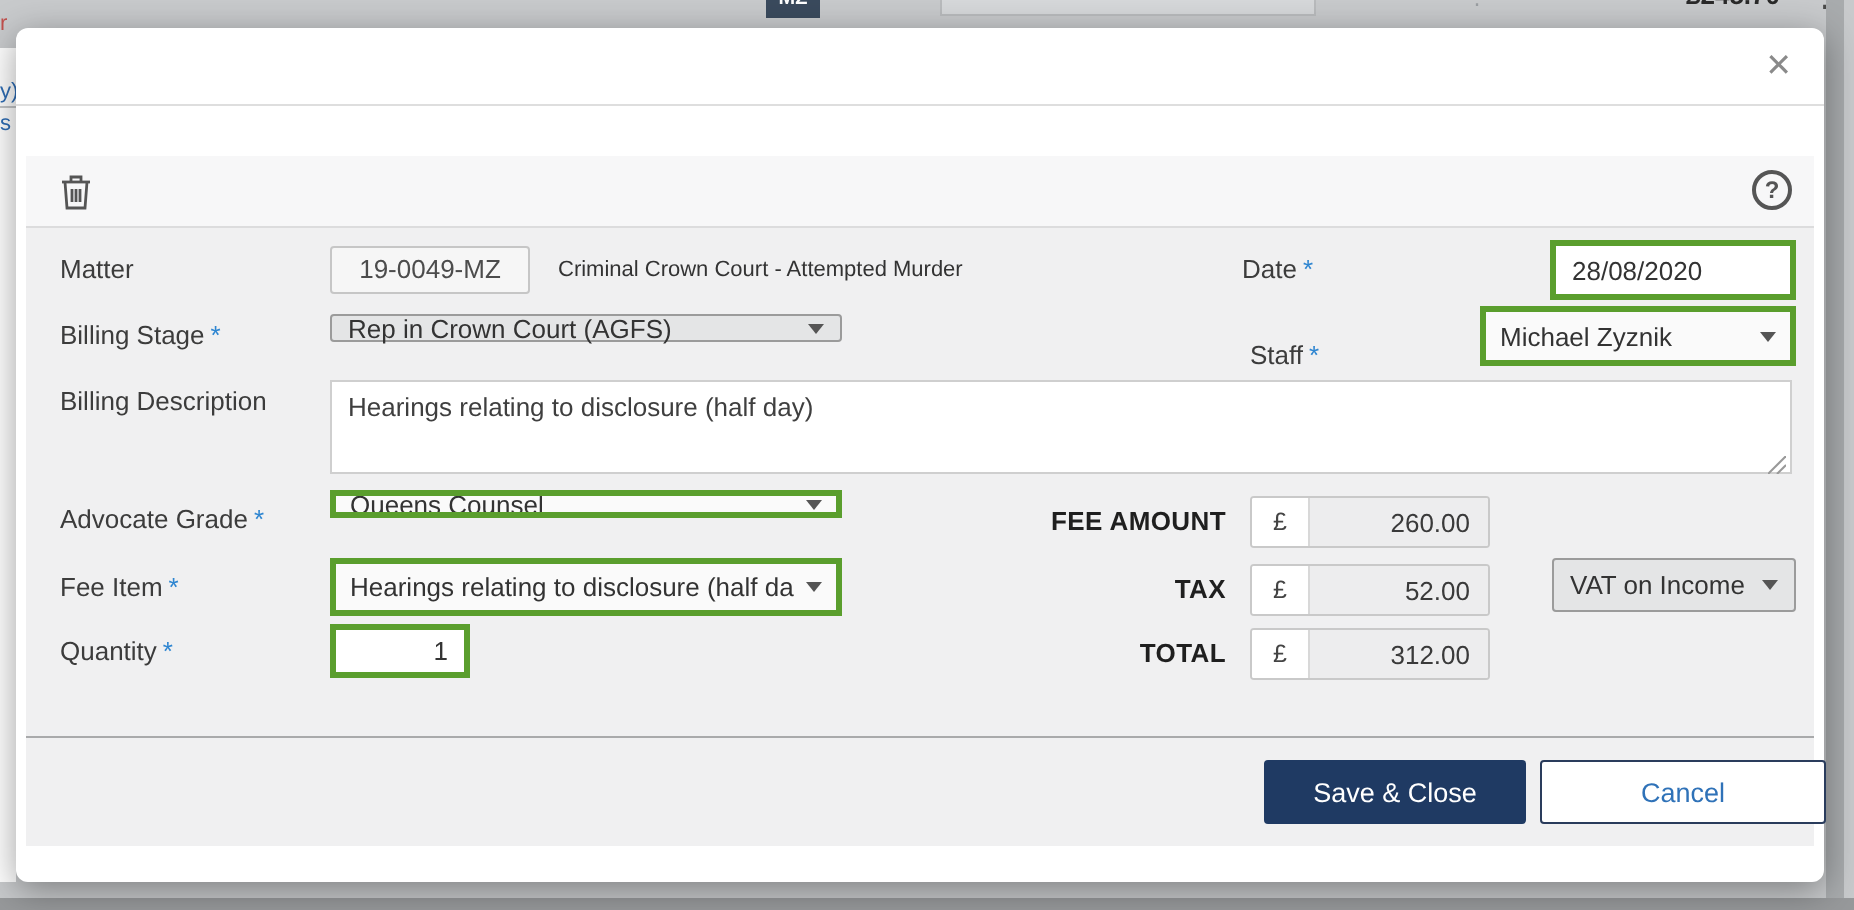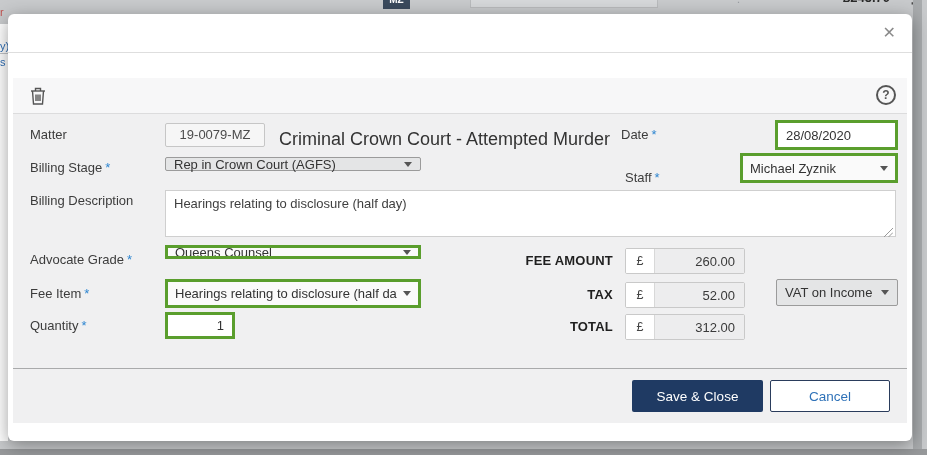--- a/index.html
+++ b/index.html
@@ -38,21 +38,21 @@
               line-height:16px; cursor:pointer; }
 
   .lbl { position:absolute; font-size:13px; color:#3c3c3c; white-space:nowrap; }
   .req { color:var(--required-blue); margin-left:3px; }
   .money-lbl { position:absolute; left:460px; width:140px; text-align:right; font-size:13px;
                font-weight:700; color:#1f1f1f; letter-spacing:.2px; }
 
   .matter-box { position:absolute; left:152px; top:45px; width:100px; height:24px; background:#f6f6f6;
                 border:1px solid #c6c6c6; border-radius:2px; text-align:center; line-height:22px;
                 font-size:13px; color:#4c4c4c; }
-  .matter-desc { position:absolute; left:266px; top:51px; font-size:18px; color:#333; }
+  .matter-desc { position:absolute; left:266px; top:51px; font-size:11px; color:#333; }
 
   .select-gray { position:absolute; display:flex; align-items:center; padding:0 8px;
                  background:#e4e5e6; border:1px solid #9b9b9b; border-radius:2px;
                  font-size:13px; color:#333; cursor:pointer; }
   .select-green { position:absolute; display:flex; align-items:center; padding:0 7px;
                   background:#fafafa; border:3px solid var(--highlight-green);
                   font-size:13px; color:#333; cursor:pointer; white-space:nowrap; overflow:hidden;justify-content:flex-end; }
   .arrow { width:0; height:0; border-left:4px solid transparent; border-right:4px solid transparent;
            border-top:5px solid #555; margin-left:auto; flex:none; }
   .sel-text { overflow:hidden; white-space:nowrap; margin-right:6px; }
@@ -69,21 +69,21 @@
   .cur-sym { width:29px; background:#fff; border-right:1px solid #d8d8d8; display:flex;
              align-items:center; justify-content:center; font-size:12.5px; color:#444; }
   .cur-val { flex:1; background:#ededee; display:flex; align-items:center; justify-content:flex-end;
              padding-right:9px; font-size:13px; color:#3a3a3a; }
 
   .panel-divider { position:absolute; left:0; top:290px; width:100%; border-top:1px solid #a9aaab; }
 
   .btn { position:absolute; top:302px; height:32px; display:flex; align-items:center;
          justify-content:center; font-size:13.5px; border-radius:2px; cursor:pointer; }
   .btn-primary { left:619px; width:131px; background:var(--primary-navy); color:#fff; }
-  .btn-secondary { left:757px; width:120px; background:#fff; border:1px solid #2a3c5c;
+  .btn-secondary { left:757px; width:143px; background:#fff; border:1px solid #2a3c5c;
                    color:var(--link-blue); }
 </style>
 </head>
 <body>
 
 <div class="bg-item bg-badge">MZ</div>
 <div class="bg-item bg-invoice-box">NEXT INVOICE</div>
 <div class="bg-item bg-dots-faint">⋮</div>
 <div class="bg-item bg-amount">£245.70</div>
 <div class="bg-item bg-dots">⋮</div>
@@ -112,21 +112,21 @@
           <path d="M5.5 6l1 13h9l1-13"></path>
           <path d="M9 9.5v6.5"></path>
             <path d="M11 9.5v6.5"></path>
             <path d="M13 9.5v6.5"></path>
         </svg>
       </span>
       <span class="help-btn">?</span>
     </div>
 
     <span class="lbl" style="left:17px; top:49px;">Matter</span>
-    <div class="matter-box">19-0079-MZ</div>
+    <div class="matter-box">19-0049-MZ</div>
     <span class="matter-desc">Criminal Crown Court - Attempted Murder</span>
     <span class="lbl" style="left:608px; top:49px;">
       <span>Date</span><span class="req">*</span>
     </span>
     <div class="input-green" style="left:762px; top:42px; width:123px; height:30px;">28/08/2020</div>
 
     <span class="lbl" style="left:17px; top:82px;">
       <span>Billing Stage</span><span class="req">*</span>
     </span>
     <div class="select-gray" style="left:152px; top:79px; width:256px; height:14px;">

